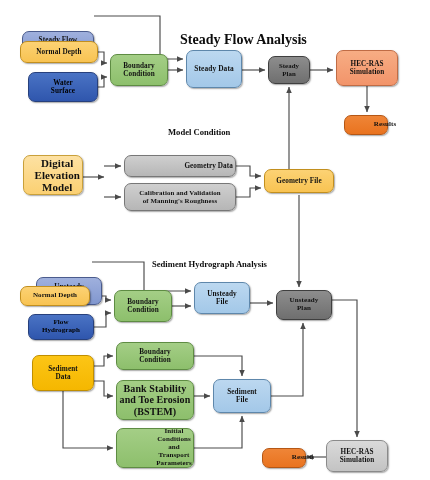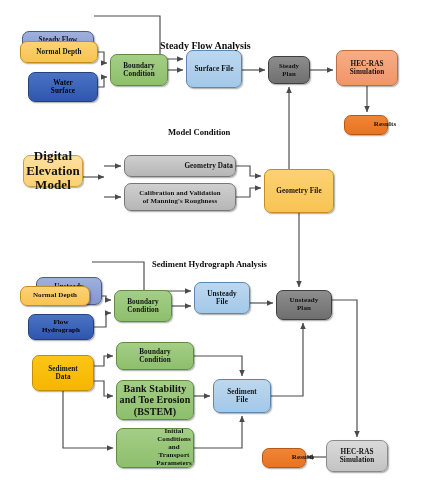--- a/index.html
+++ b/index.html
@@ -111,57 +111,57 @@
       <path d="M194,448 L242,448 L242,416"></path>
 
       <path d="M271,396 L303,396 L303,323"></path>
 
       <path d="M332,300 L357,300 L357,437"></path>
 
       <path d="M326,457 L307,457"></path>
     </g>
   </svg>
 
-<div class="sec-title" style="left: 160px; top: 40px; font-size: 10px;">Steady Flow Analysis</div>
+<div class="sec-title" style="left: 160px; top: 32px; font-size: 14px; padding-left: 20px;">Steady Flow Analysis</div>
     <div class="sec-title" style="left: 168px; top: 127px; font-size: 8.6px;">Model Condition</div>
     <div class="sec-title" style="left: 152px; top: 259px; font-size: 8.6px;">Sediment Hydrograph Analysis</div>
     <div class="node c-periwinkle" style="left: 22px; top: 3px; width: 72px; height: 26px; font-size: 7.2px;">
       <div>Steady Flow<br>Data</div>
     </div>
     <div class="node c-amber" style="left: 20px; top: 41px; width: 78px; height: 22px; font-size: 7.2px;">
       <div>Normal Depth</div>
     </div>
     <div class="node c-blue" style="left: 28px; top: 72px; width: 70px; height: 30px; font-size: 7.2px;">
       <div>Water<br>Surface</div>
     </div>
     <div class="node c-green" style="left: 110px; top: 54px; width: 58px; height: 32px; font-size: 7.2px;">
       <div>Boundary<br>Condition</div>
     </div>
     <div class="node c-lightblue" style="left: 186px; top: 50px; width: 56px; height: 38px; font-size: 7.4px;">
-      <div>Surface File</div>
+      <div>Steady Data</div>
     </div>
     <div class="node c-darkgray" style="left: 268px; top: 56px; width: 42px; height: 28px; font-size: 6.8px;">
       <div>Steady<br>Plan</div>
     </div>
     <div class="node c-salmon" style="left: 336px; top: 50px; width: 62px; height: 36px; font-size: 7.2px;">
       <div>HEC-RAS<br>Simulation</div>
     </div>
     <div class="node c-orange" style="left: 344px; top: 115px; width: 44px; height: 20px; font-size: 7px;">
       <div>Results</div>
     </div>
-    <div class="node c-lightamber" style="left: 23px; top: 155px; width: 60px; height: 32px; font-size: 13px;">
+    <div class="node c-lightamber" style="left: 23px; top: 155px; width: 60px; height: 40px; font-size: 11px; justify-content: flex-end;">
       <div>Digital<br>Elevation<br>Model</div>
     </div>
     <div class="node c-gray" style="left: 124px; top: 155px; width: 112px; height: 22px; font-size: 7.2px; justify-content: flex-end;">
       <div>Geometry Data</div>
     </div>
     <div class="node c-gray" style="left: 124px; top: 183px; width: 112px; height: 28px; font-size: 6.9px;">
       <div>Calibration and Validation<br>of Manning's Roughness</div>
     </div>
-    <div class="node c-amber" style="left: 264px; top: 169px; width: 70px; height: 44px; font-size: 7.2px;">
+    <div class="node c-amber" style="left: 264px; top: 169px; width: 70px; height: 24px; font-size: 7.2px;">
       <div>Geometry File</div>
     </div>
     <div class="node c-periwinkle" style="left: 36px; top: 249px; width: 66px; height: 28px; font-size: 7.2px;">
       <div>Unsteady<br>Flow Data</div>
     </div>
     <div class="node c-amber" style="left: 20px; top: 286px; width: 70px; height: 20px; font-size: 7px;">
       <div>Normal Depth</div>
     </div>
     <div class="node c-blue" style="left: 28px; top: 314px; width: 66px; height: 26px; font-size: 7px;">
       <div>Flow<br>Hydrograph</div>

